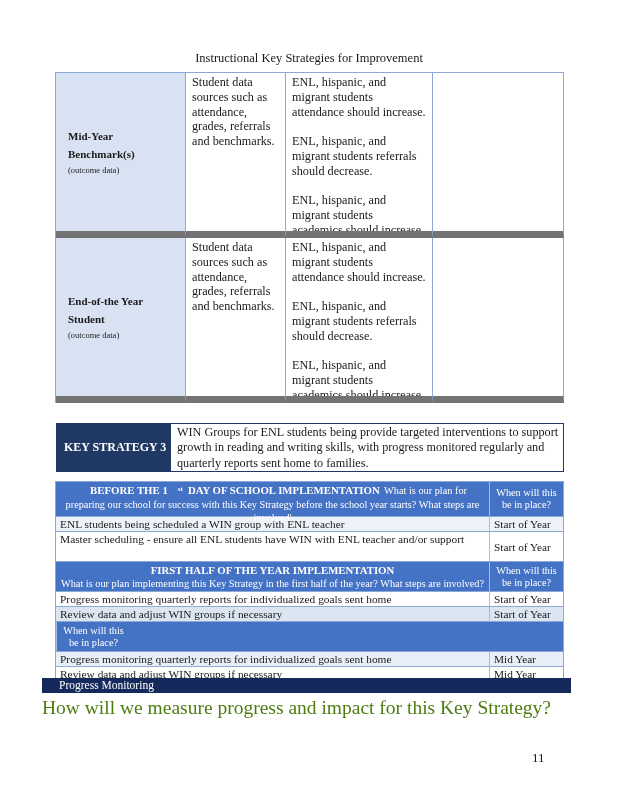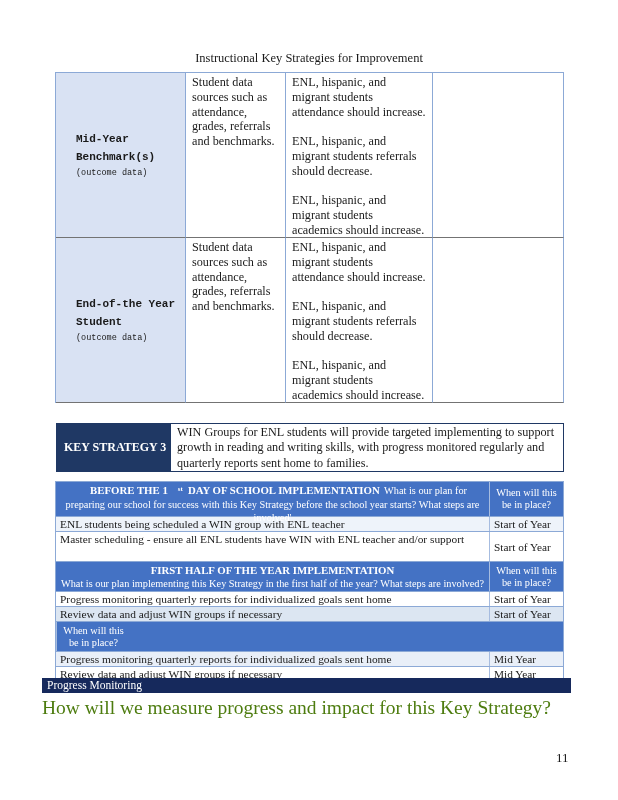--- a/index.html
+++ b/index.html
@@ -6,24 +6,24 @@
   .page{position:relative;width:618px;height:800px;background:#fff;overflow:hidden;
         font-family:"Liberation Serif", serif;color:#1a1a1a;margin-top:20px;}
 
   
   .doc-title{position:absolute;top:31px;left:0;width:100%;text-align:center;font-size:12.5px;}
 
   
   .tbl-top{position:absolute;left:55px;top:52px;width:509px;
            display:grid;grid-template-columns:130px 100px 147px 1fr;grid-template-rows:165px 165px;
            border-top:1px solid #8ca9d6;border-left:1px solid #8ca9d6;box-sizing:border-box;}
-  .tbl-top > div{border-right:1px solid #8ca9d6;border-bottom:1px solid #737373;
+  .tbl-top > div{border-right:1px solid #8ca9d6;border-bottom:7px solid #737373;
                  box-sizing:border-box;overflow:hidden;}
   .cell-label{background:#d9e2f3;display:flex;flex-direction:column;justify-content:center;
-              padding-left:20px;padding-right:4px;font-family:Liberation Mono, monospace;}
+              padding-left:12px;padding-right:4px;}
   .lbl{font-weight:bold;font-size:11px;line-height:14px;margin-bottom:4px;}
   .lbl-note{font-size:8.5px;line-height:10px;}
   .cell-body{padding:2px 6px 0 6px;font-size:12.2px;line-height:14.8px;}
   .cell-out p{margin:0 0 14.7px 0;}
 
   
   .ks{position:absolute;left:56px;top:403px;width:508px;height:49px;
       border:1px solid #1f3864;display:flex;box-sizing:border-box;background:#fff;}
   .ks-label{width:114px;background:#1f3864;color:#fff;font-weight:bold;font-size:12px;
             display:flex;align-items:center;padding-left:7px;box-sizing:border-box;flex:none;}
@@ -45,25 +45,25 @@
   .tsp{margin-left:3px;}
   .when-col{width:74px;flex:none;border-left:1px solid #a6bce0;box-sizing:border-box;}
   .when-head{display:flex;align-items:center;justify-content:center;text-align:center;
              font-size:10.3px;line-height:12px;color:#fff;padding:0 6px;}
   .when-val{display:flex;align-items:center;font-size:11.3px;padding-left:4px;}
   .dmain{flex:1;font-size:11.4px;line-height:13.5px;padding:1px 4px 0 4px;box-sizing:border-box;min-width:0;}
   .tint-a{background:#eef3fa}.tint-b{background:#dce6f2}.tint-c{background:#e9eff8}
 
   
   .pm-bar{position:absolute;left:42px;top:658px;width:529px;height:15px;background:#16295c;
-          color:#fff;font-size:11.5px;line-height:15px;padding-left:5px;box-sizing:border-box;}
+          color:#fff;font-size:11.5px;line-height:15px;padding-left:17px;box-sizing:border-box;}
 
   
   .bigq{position:absolute;left:42px;top:676px;width:540px;font-size:19.5px;line-height:24px;color:#4d7c0f;}
-  .pnum{position:absolute;left:556px;top:730px;font-size:13px;color:#1a1a1a;}
+  .pnum{position:absolute;left:532px;top:730px;font-size:13px;color:#1a1a1a;}
 </style>
 </head>
 <body>
 
 <div class="page">
 
   <div class="doc-title">Instructional Key Strategies for Improvement</div>
 
   <div class="tbl-top">
 
@@ -89,21 +89,21 @@
     <div class="cell-body cell-out">
       <p>ENL, hispanic, and migrant students attendance should increase.</p>
       <p>ENL, hispanic, and migrant students referrals should decrease.</p>
       <p>ENL, hispanic, and migrant students academics should increase.</p>
     </div>
     <div class="cell-body"></div>
   </div>
 
   <div class="ks">
     <div class="ks-label">KEY STRATEGY 3</div>
-    <div class="ks-desc">WIN Groups for ENL students will provide targeted implementing to support growth in reading and writing skills, with progress monitored regularly and quarterly reports sent home to families.</div>
+    <div class="ks-desc">WIN Groups for ENL students being provide targeted interventions to support growth in reading and writing skills, with progress monitored regularly and quarterly reports sent home to families.</div>
   </div>
 
   <div class="impl">
 
     <div class="irow ih h35">
       <div class="ih-main">
         <div class="ih-line1">
           <span><span>BEFORE THE 1</span><span class="sup">st</span><span class="tsp">DAY OF SCHOOL IMPLEMENTATION</span></span>
           <span class="tail">What is our plan for</span>
         </div>

